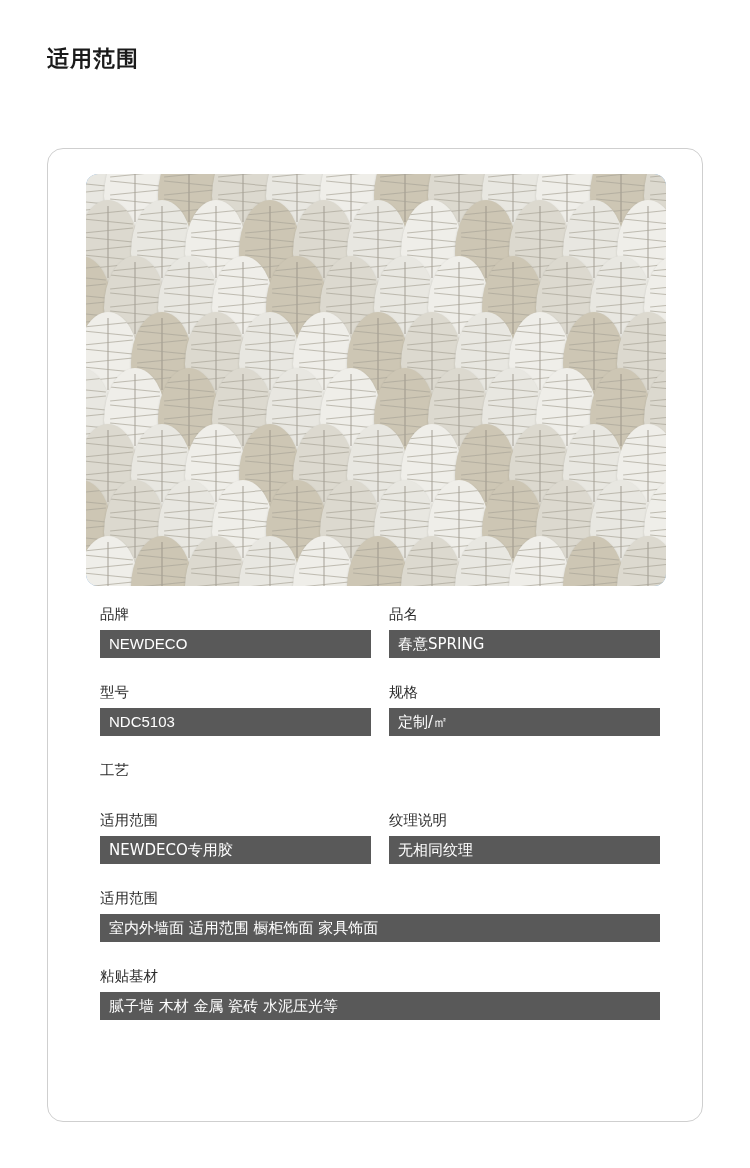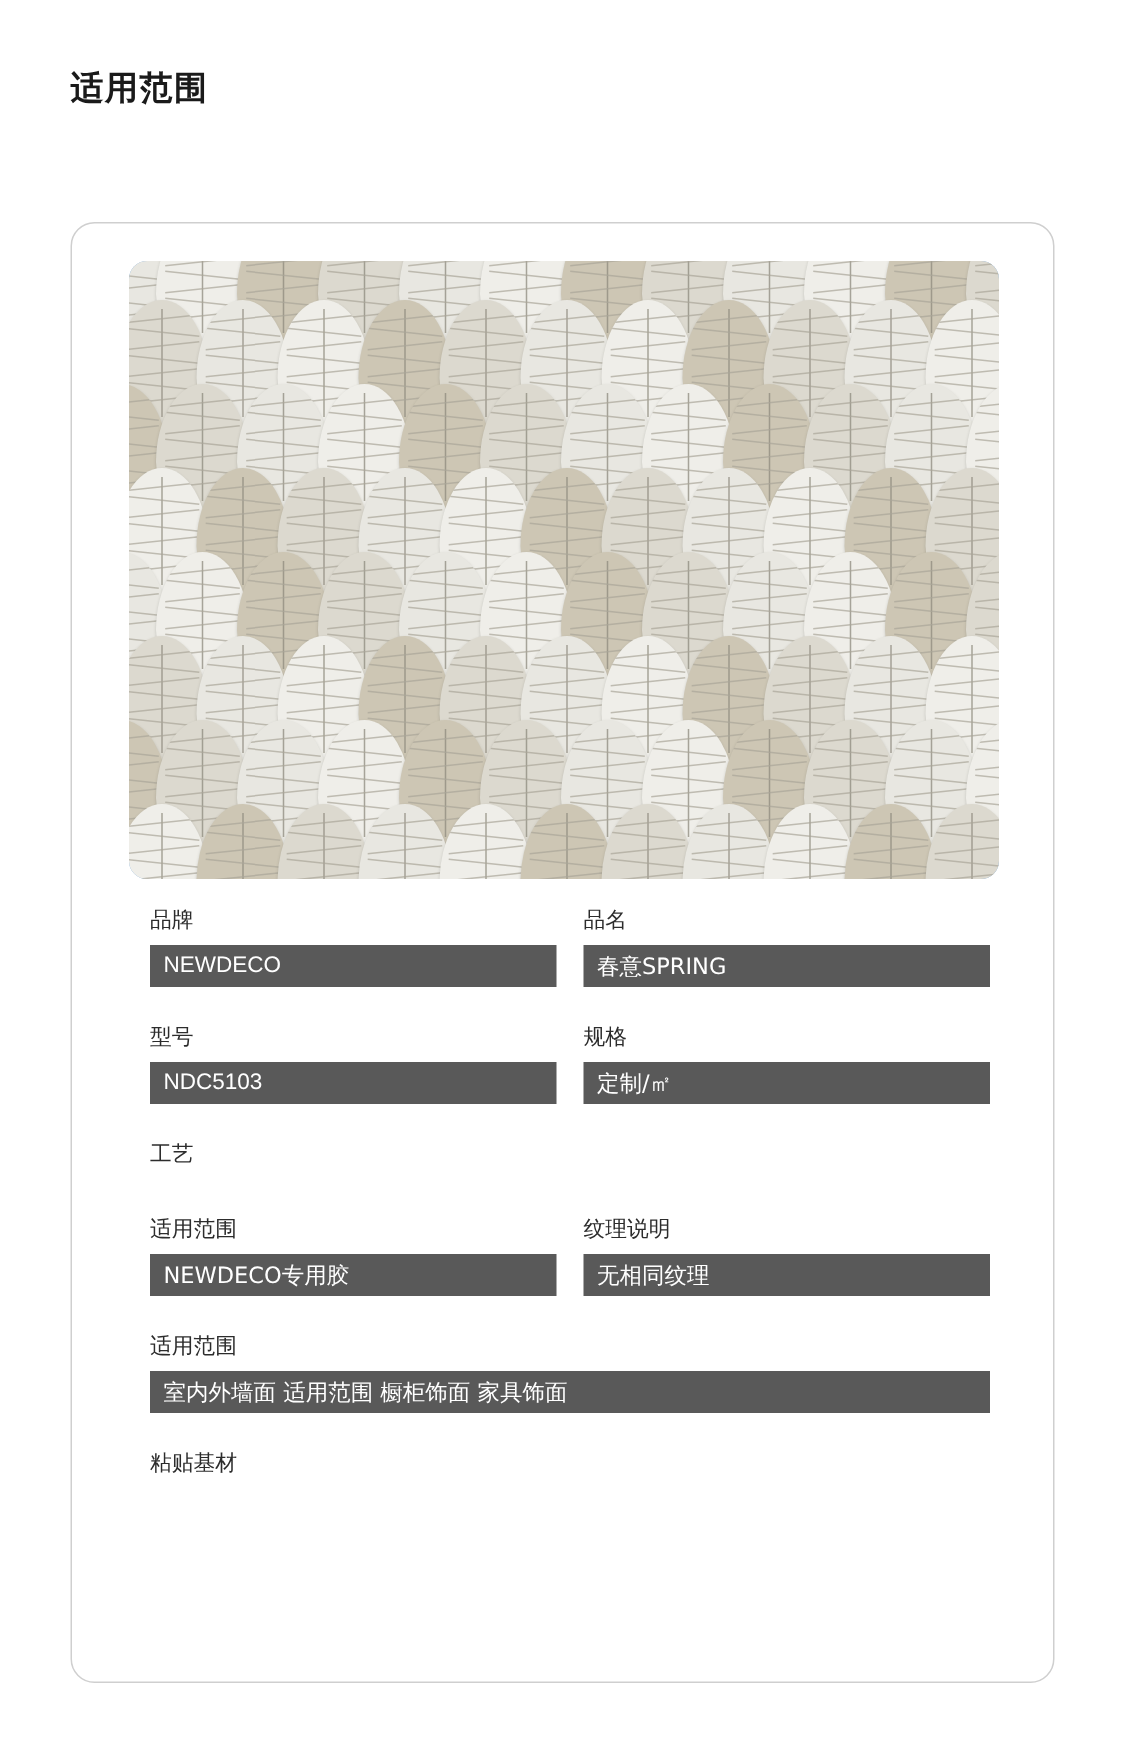--- a/index.html
+++ b/index.html
@@ -1008,18 +1008,19 @@
       <div class="row">
         <div class="cell full">
           <div class="label">适用范围</div>
           <div class="value">室内外墙面 适用范围 橱柜饰面 家具饰面</div>
         </div>
       </div>
 
       <div class="row">
         <div class="cell full">
           <div class="label">粘贴基材</div>
+          <div class="value">腻子墙 木材 金属 瓷砖 水泥压光等</div>
         </div>
       </div>
 
     </div>
   </div>
 </div>
 
 </body></html>

